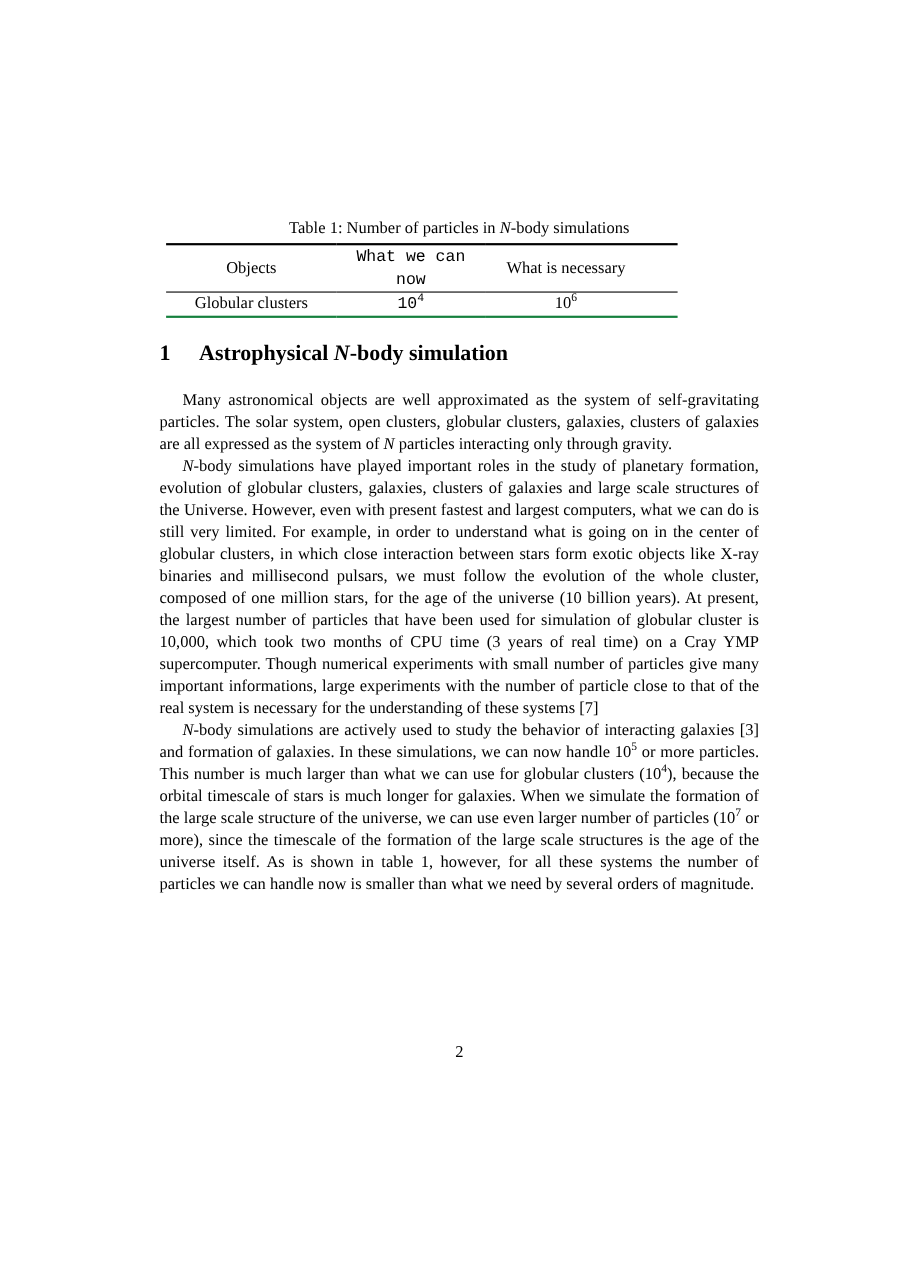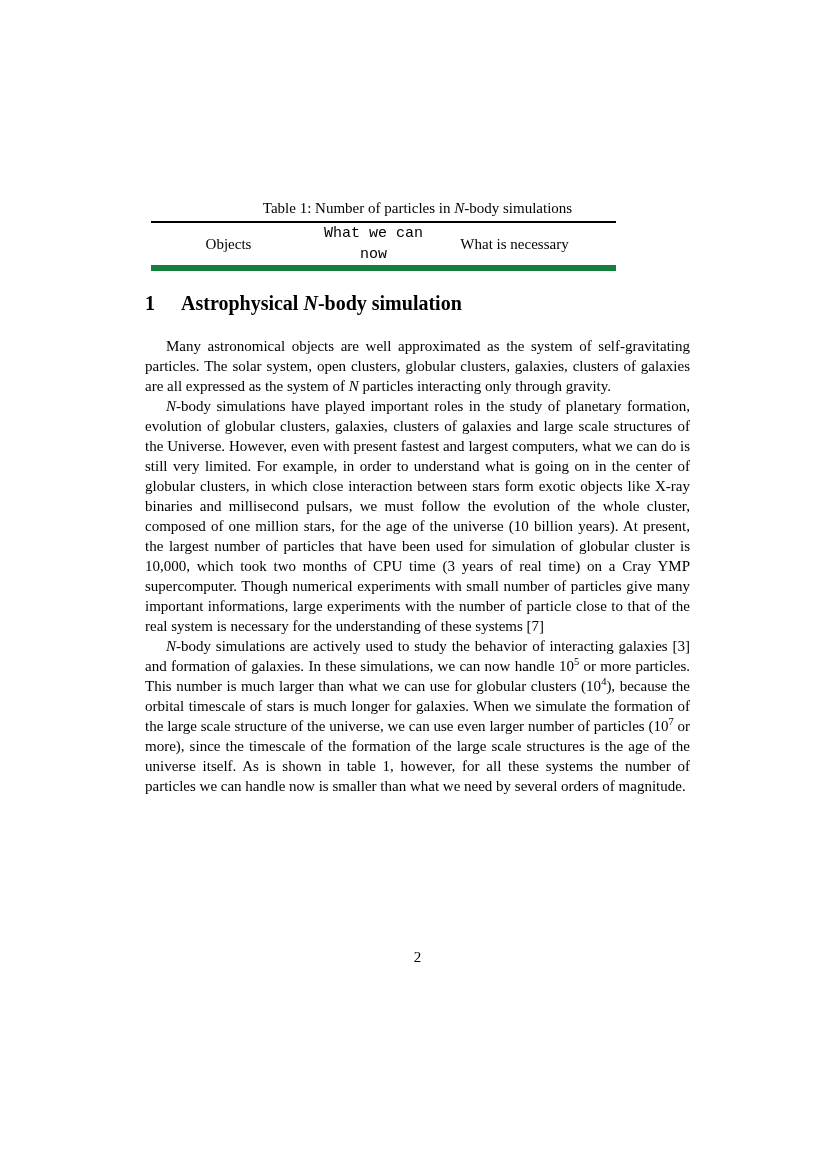--- a/index.html
+++ b/index.html
@@ -15,21 +15,21 @@
   }
   .caption{
     text-align:center;font-size:15px;line-height:18px;
   }
   table.ptable{
     border-collapse:collapse;
     table-layout:fixed;
     width:465px;
     margin:4px 0 0 6px;
     border-top:2px solid #000;
-    border-bottom:6px solid #15803d;
+    border-bottom:2px solid #15803d;
     font-size:15px;
   }
   table.ptable th{
     font-weight:normal;
     border-bottom:1.5px solid #000;
   }
   table.ptable th, table.ptable td{
     text-align:center;
     height:21px;line-height:21px;
     padding:0;
@@ -72,20 +72,25 @@
           <col class="col3">
       </colgroup>
       <thead>
         <tr id="thead-row">
             <th class="col1">Objects</th>
             <th class="col2">What we can now</th>
             <th class="col3">What is necessary</th>
           </tr>
       </thead>
       <tbody id="tbody-rows">
+          <tr>
+            <td class="col1">Globular clusters</td>
+            <td class="col2"><span>10</span><sup>4</sup></td>
+            <td class="col3"><span>10</span><sup>6</sup></td>
+          </tr>
         </tbody>
     </table>
 
     <h1 class="section">
       <span class="secnum">1</span><span class="sectitle"><span>Astrophysical </span><i>N</i><span>-body simulation</span></span>
     </h1>
 
     <div class="paras" id="paras">
         <p><span>Many astronomical objects are well approximated as the system of self-gravitating particles.  The solar system, open clusters, globular clusters, galaxies, clusters of galaxies are all expressed as the system of </span><i>N</i><span> particles interacting only through gravity.</span></p>
         <p><i>N</i><span>-body simulations have played important roles in the study of planetary formation, evolution of globular clusters, galaxies, clusters of galaxies and large scale structures of the Universe.  However, even with present fastest and largest computers, what we can do is still very limited.  For example, in order to understand what is going on in the center of globular clusters, in which close interaction between stars form exotic objects like X-ray binaries and millisecond pulsars, we must follow the evolution of the whole cluster, composed of one million stars, for the age of the universe (10 billion years). At present, the largest number of particles that have been used for simulation of globular cluster is 10,000, which took two months of CPU time (3 years of real time) on a Cray YMP supercomputer.  Though numerical experiments with small number of particles give many important informations, large experiments with the number of particle close to that of the real system is necessary for the understanding of these systems [7]</span></p>

